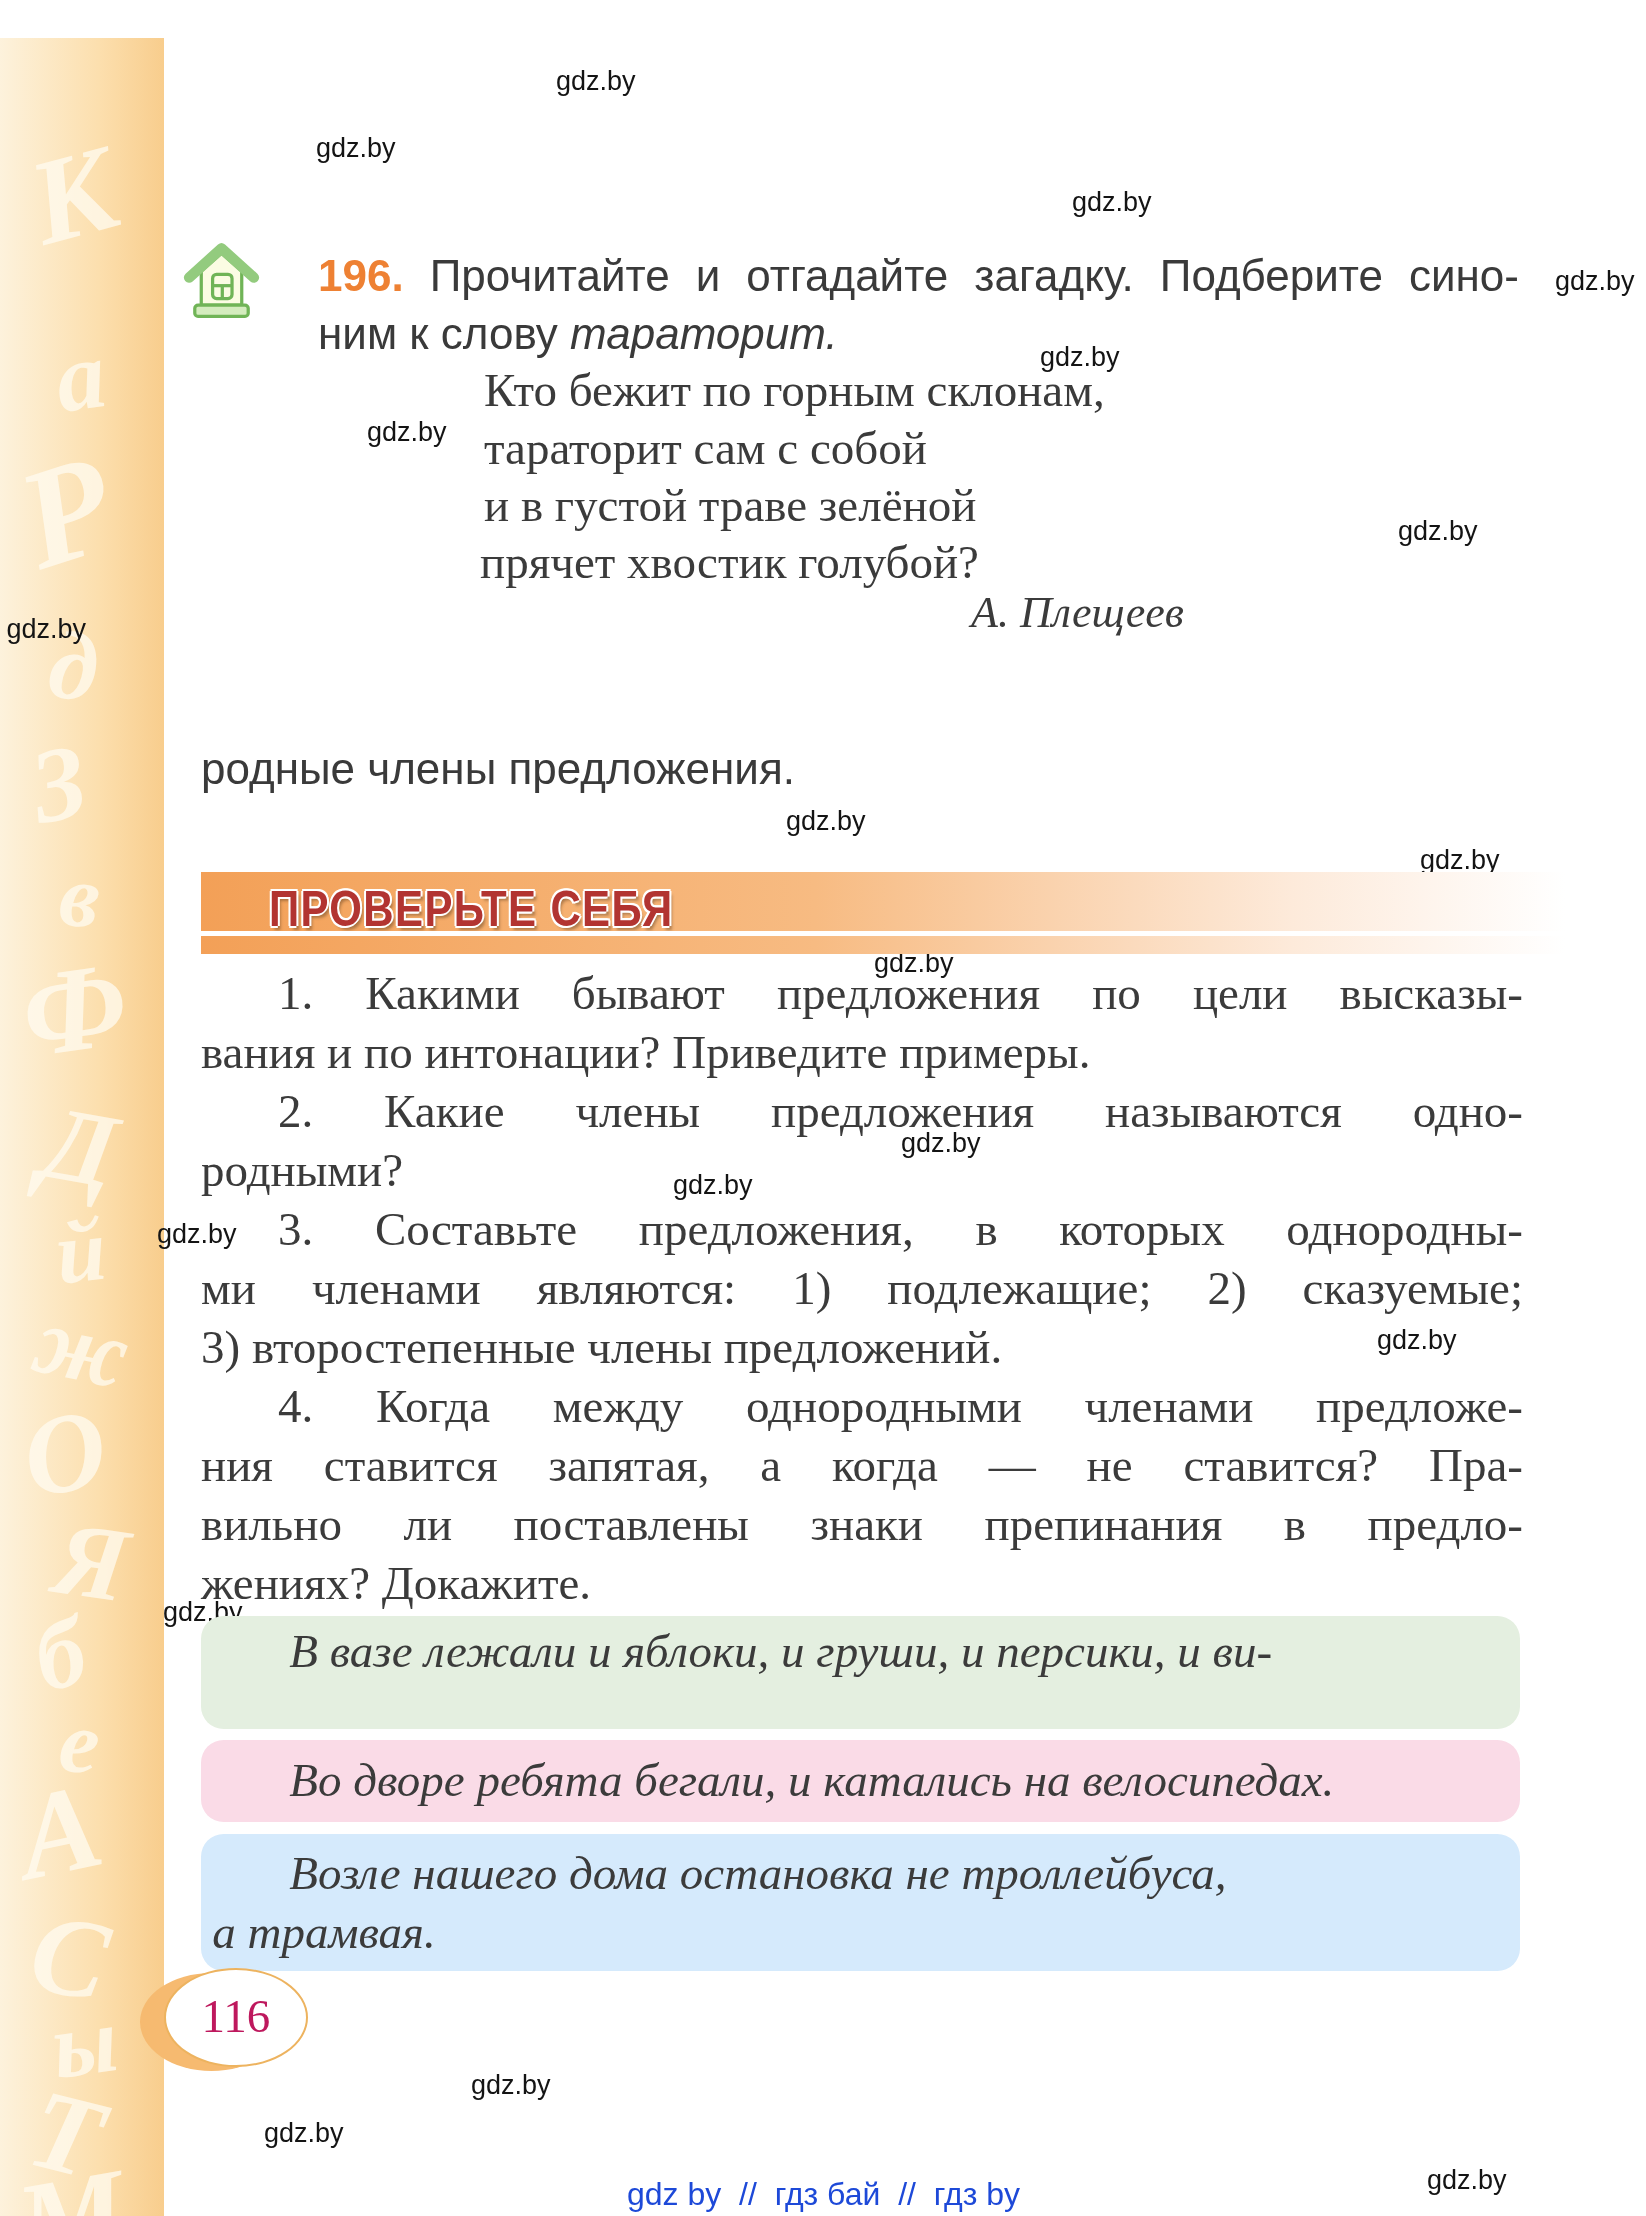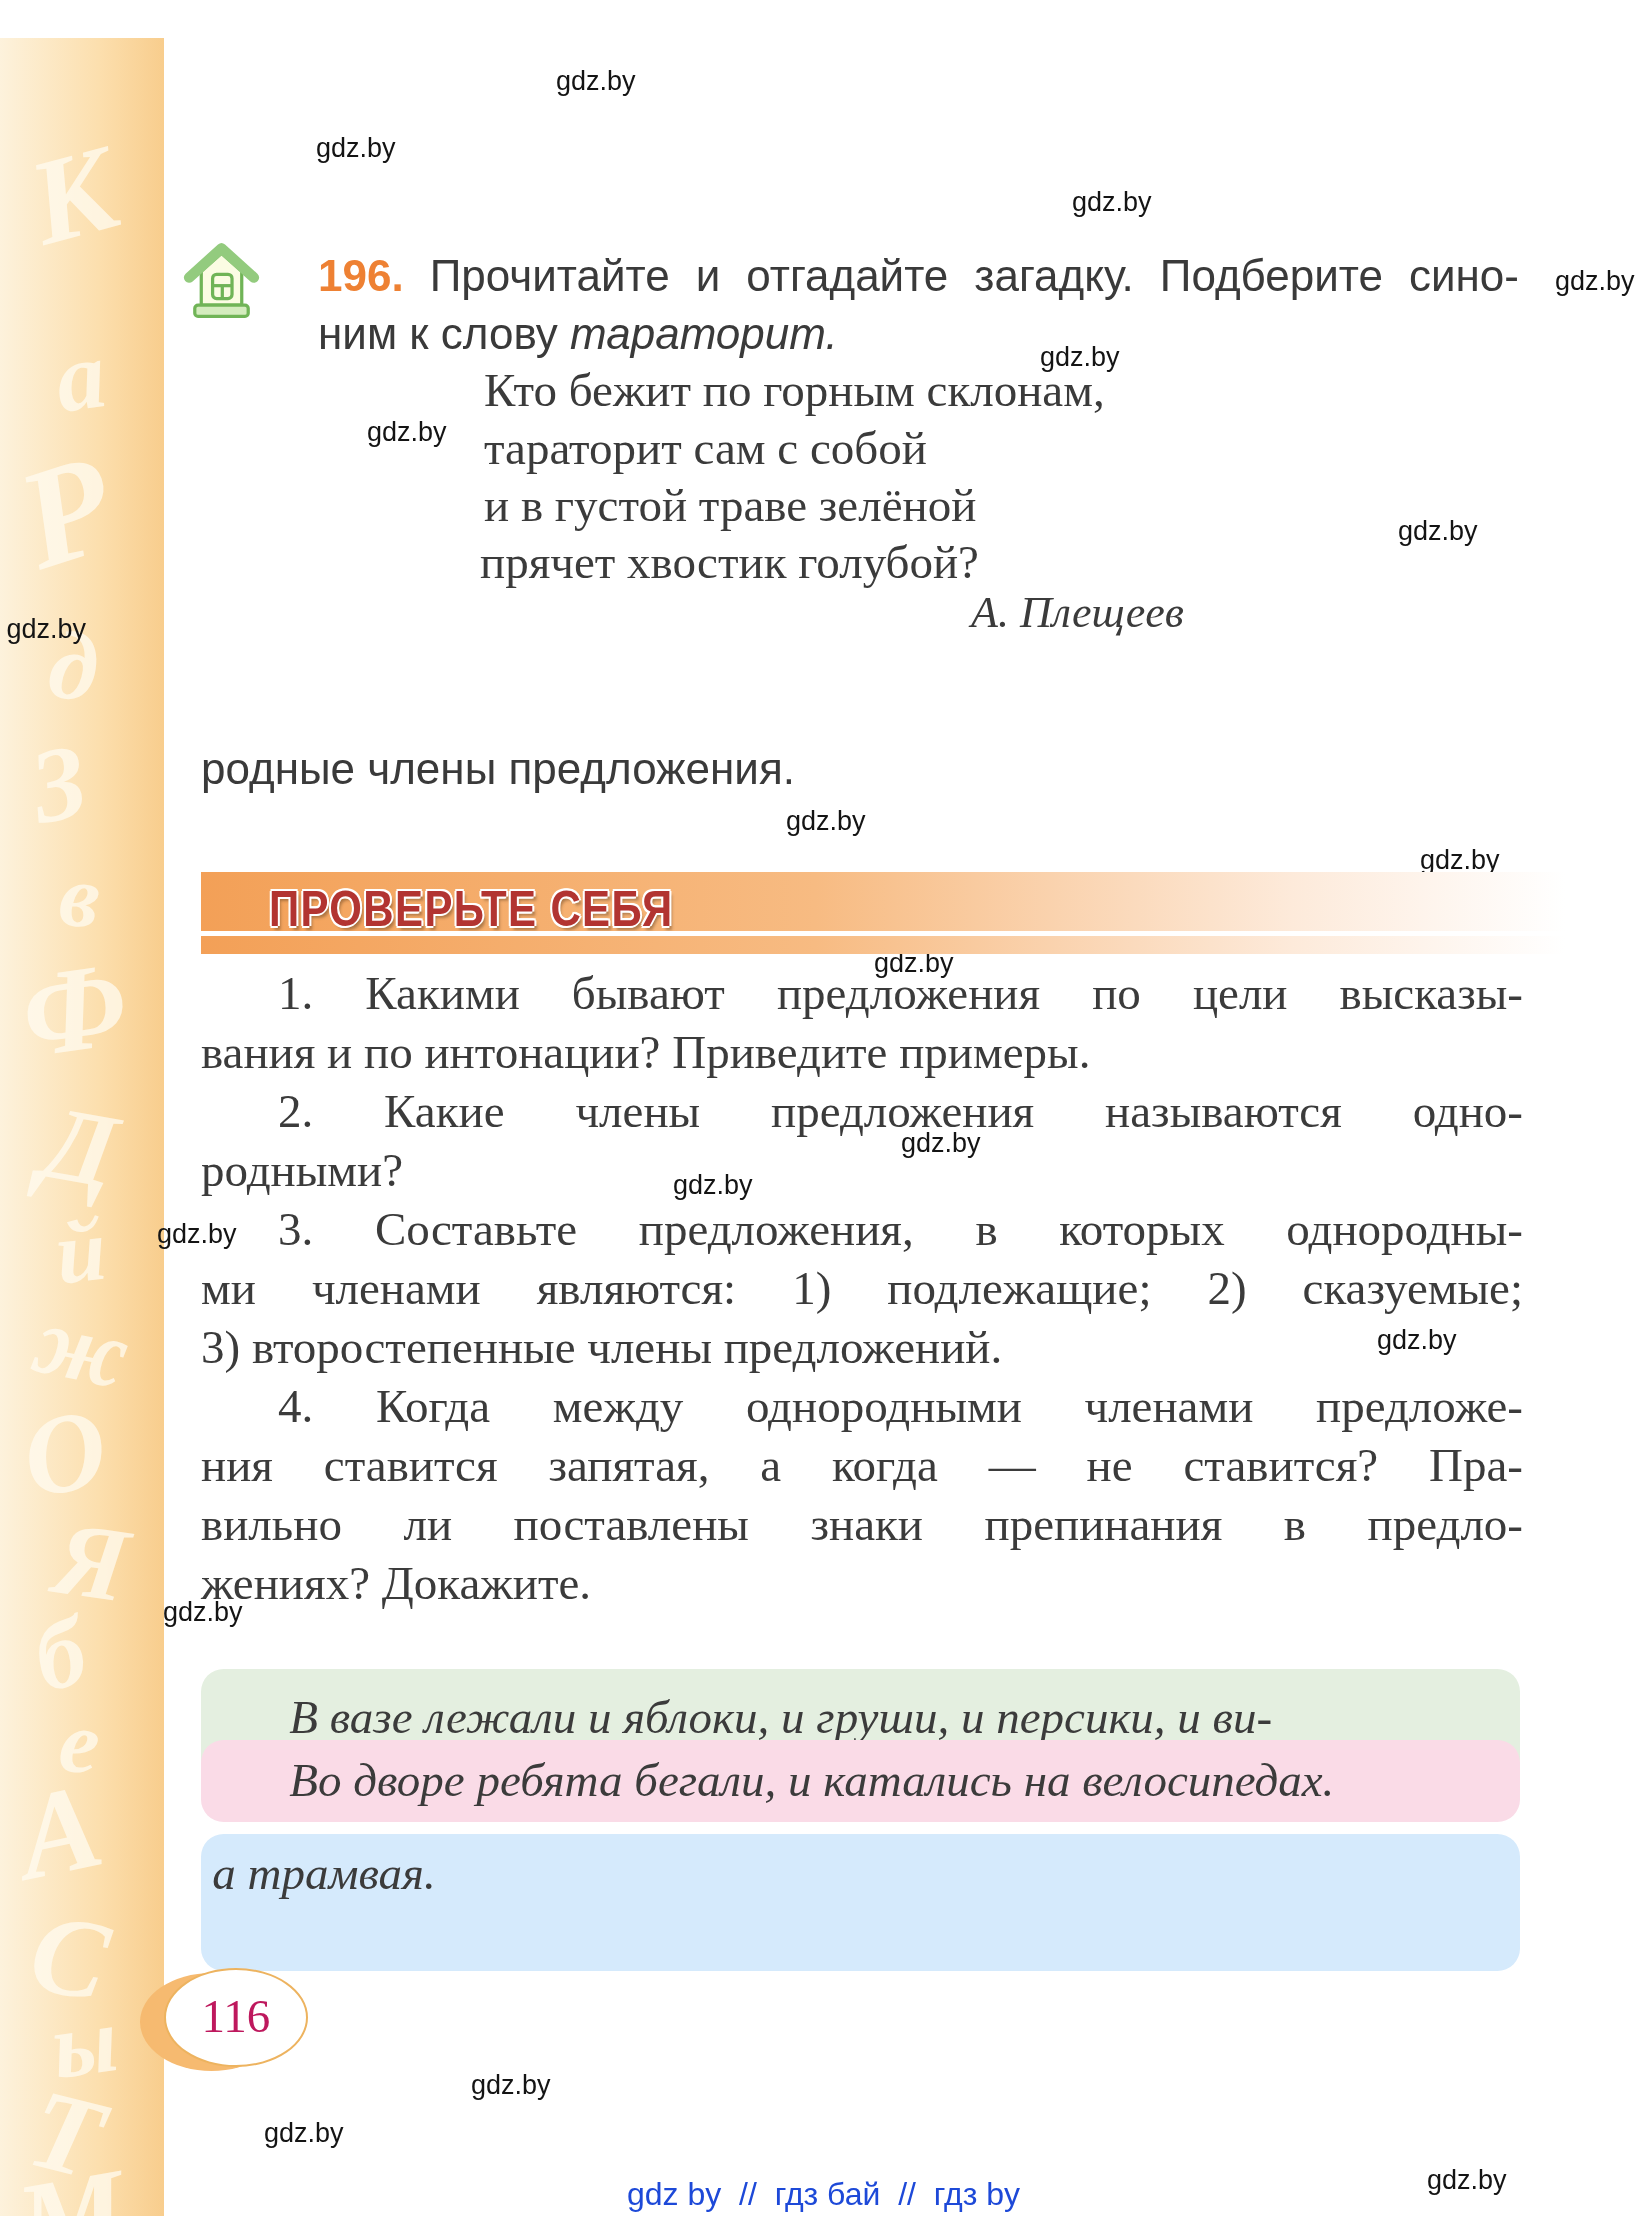--- a/index.html
+++ b/index.html
@@ -149,27 +149,28 @@
     <div class="ql">родными?</div>
     <div class="ql ind jl">3. Составьте предложения, в которых однородны-</div>
     <div class="ql jl">ми членами являются: 1) подлежащие; 2) сказуемые;</div>
     <div class="ql">3) второстепенные члены предложений.</div>
     <div class="ql ind jl">4. Когда между однородными членами предложе-</div>
     <div class="ql jl">ния ставится запятая, а когда — не ставится? Пра-</div>
     <div class="ql jl">вильно ли поставлены знаки препинания в предло-</div>
     <div class="ql">жениях? Докажите.</div>
   </div>
 
-  <div class="example" style="top: 1669px; height: 113px; padding-top: 19px; background: rgb(228, 239, 224);">
+  <div class="example" style="top: 1616px; height: 113px; padding-top: 6px; background: rgb(228, 239, 224);">
     <div class="exline ind">В вазе лежали и яблоки, и груши, и персики, и ви-</div>
   </div>
   <div class="example" style="top: 1740px; height: 82px; padding-top: 11.3px; background: rgb(250, 219, 231);">
     <div class="exline ind">Во дворе ребята бегали, и катались на велосипедах.</div>
   </div>
   <div class="example" style="top: 1834px; height: 137px; padding-top: 9.7px; background: rgb(213, 234, 252);">
+    <div class="exline ind">Возле нашего дома остановка не троллейбуса,</div>
     <div class="exline">а трамвая.</div>
   </div>
 
   <div class="badge">
     <div class="badge-orange"></div>
     <div class="badge-white">116</div>
   </div>
 
   <div class="footer">gdz by  //  гдз бай  //  гдз by</div>
 

